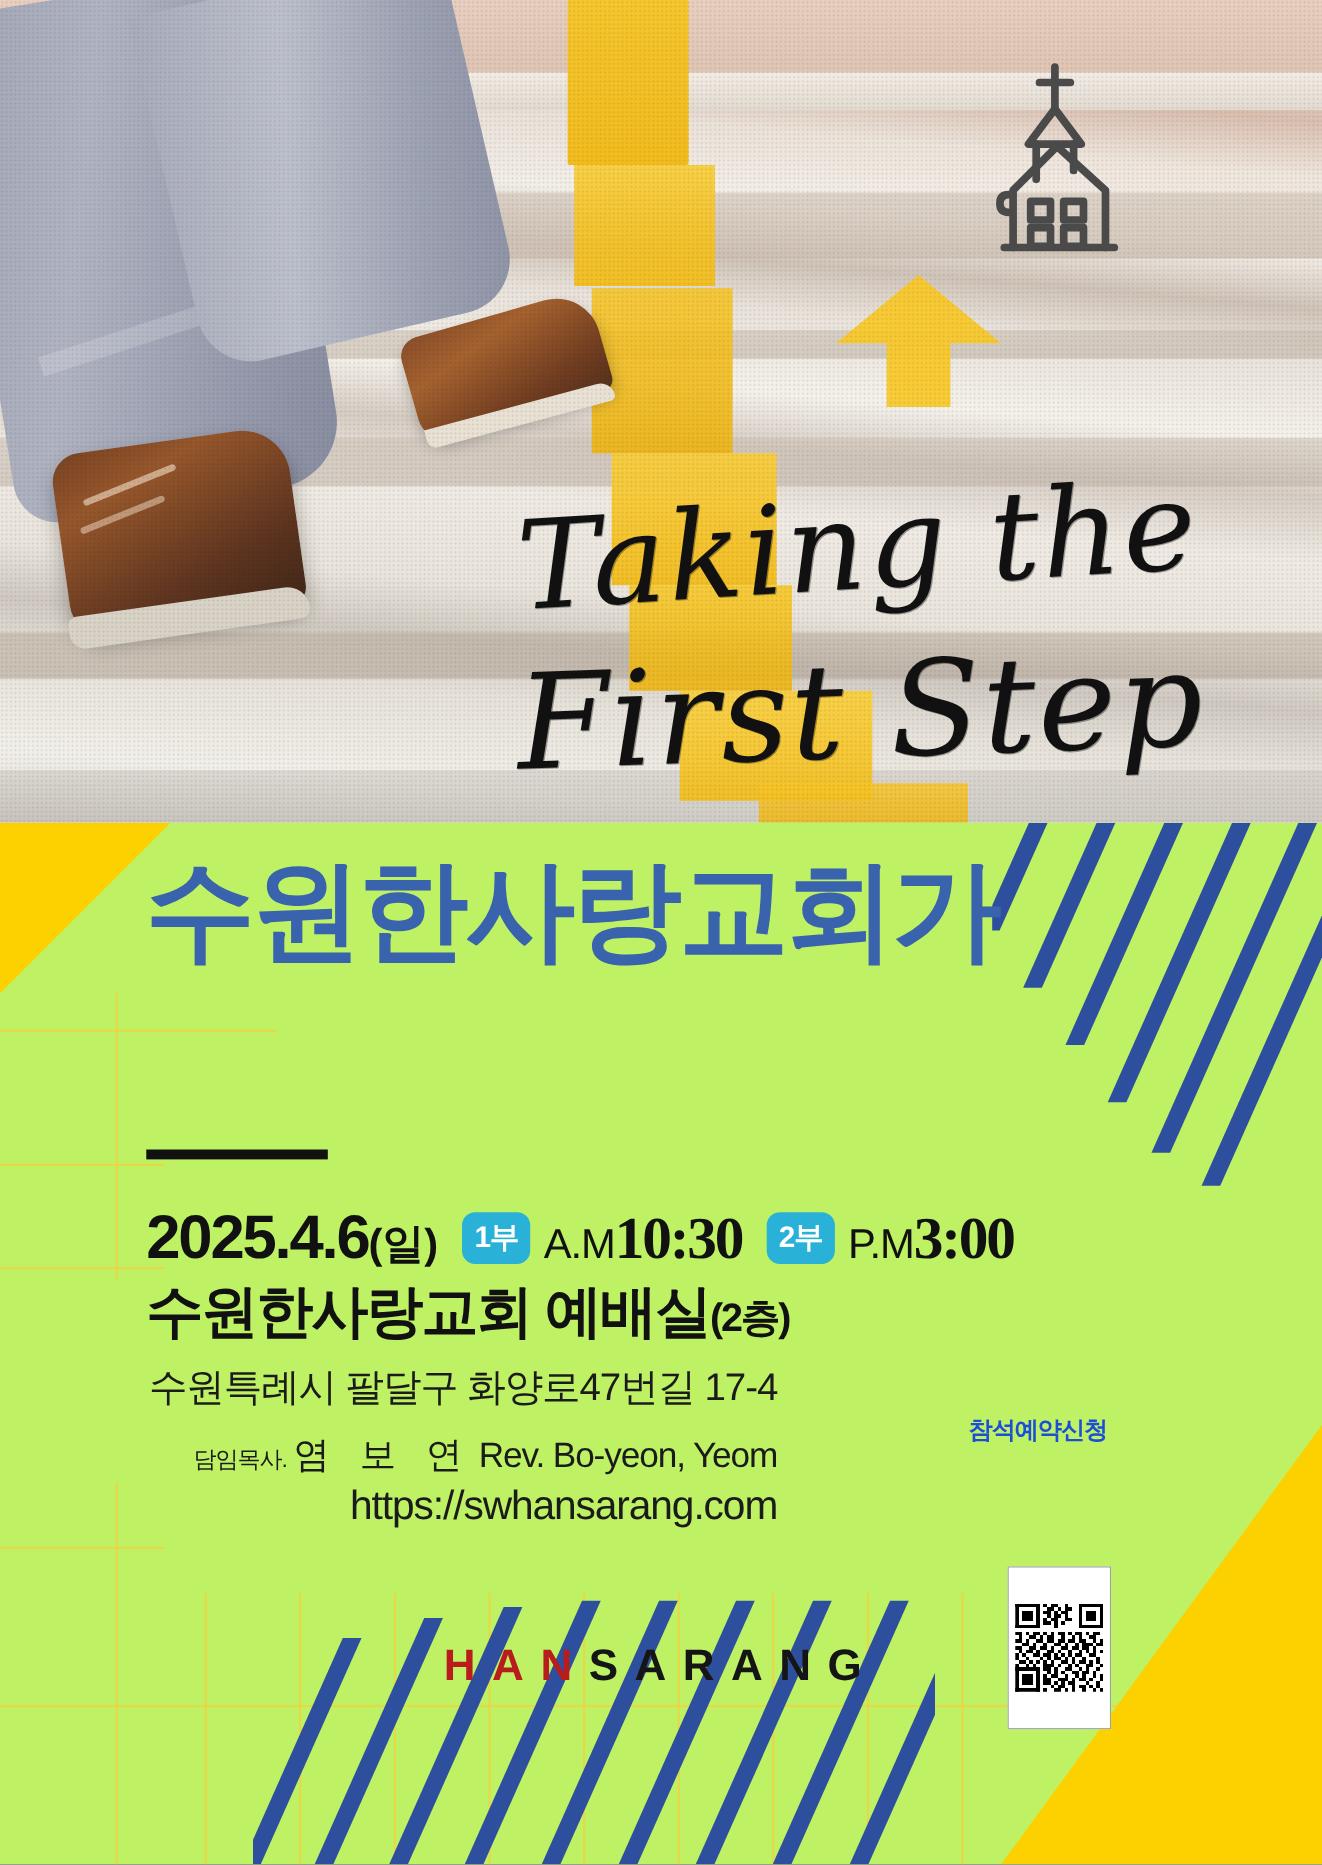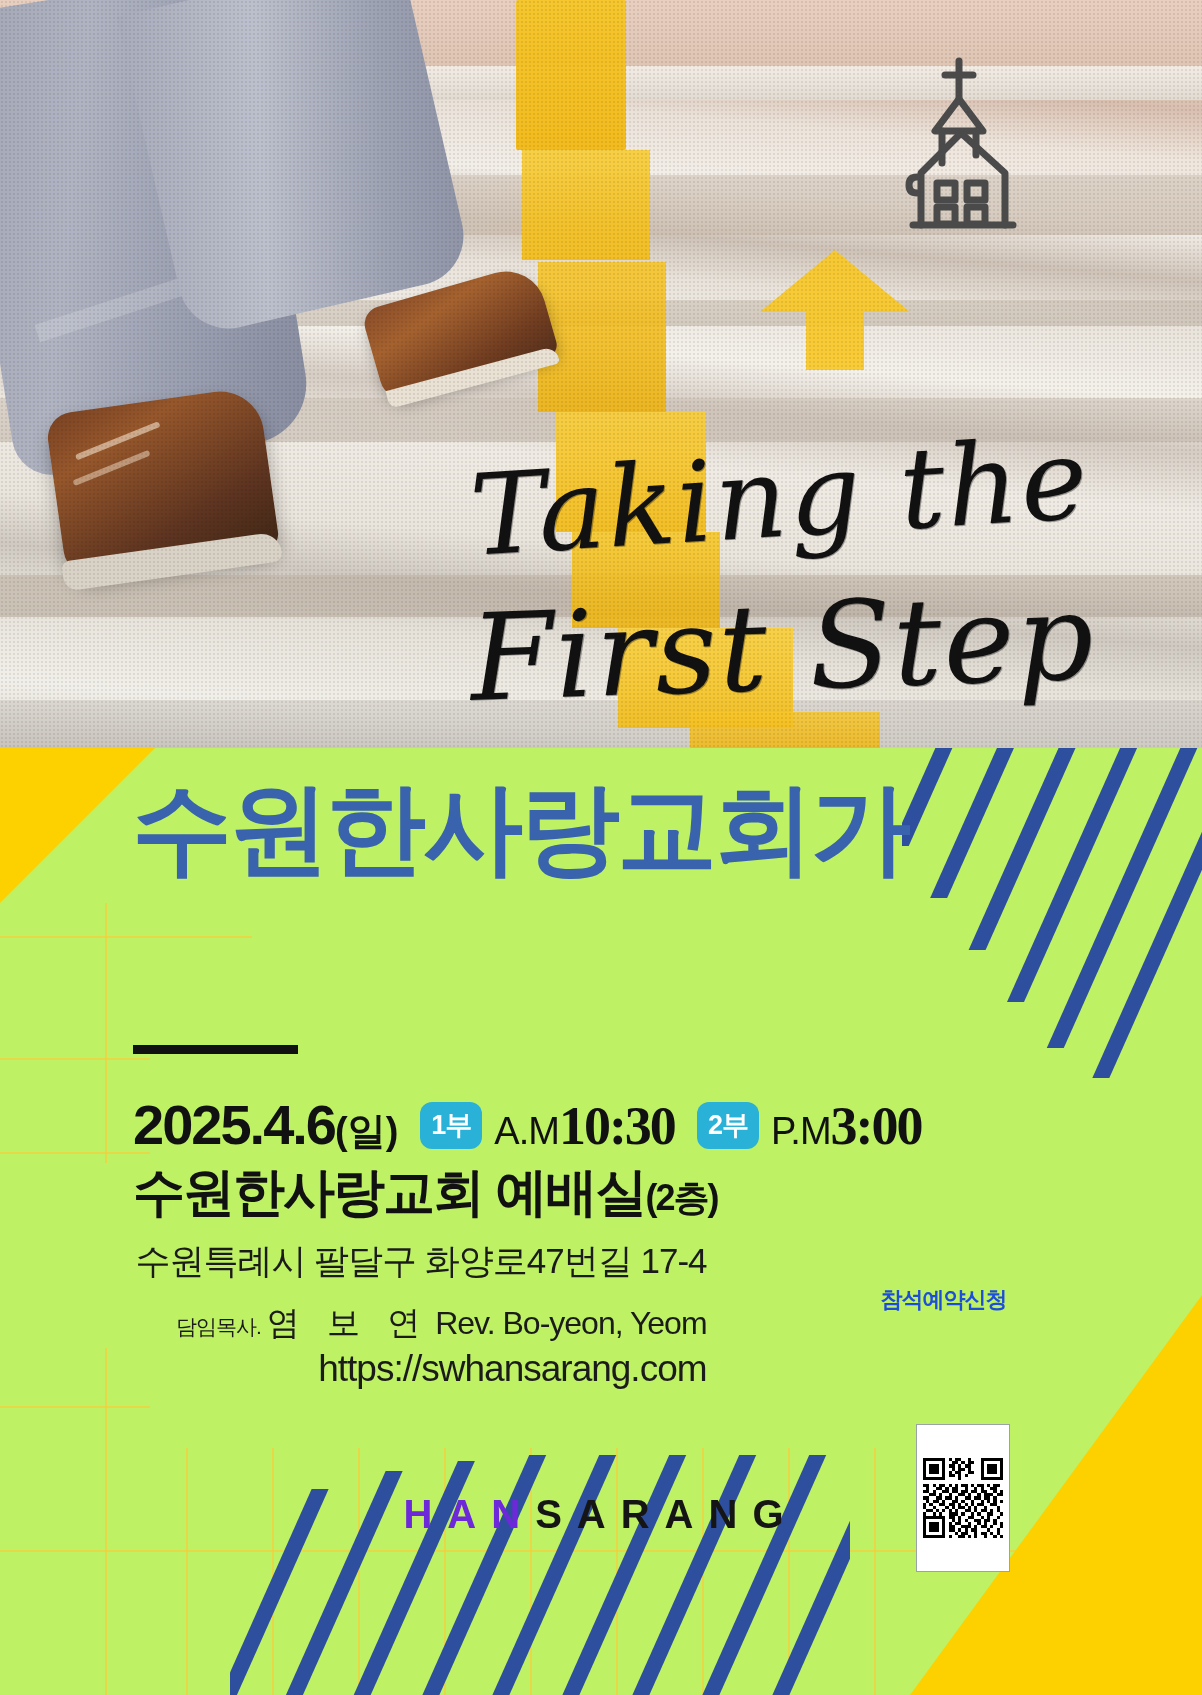--- a/index.html
+++ b/index.html
@@ -164,21 +164,21 @@
   .qr-label{position:absolute;left:856px;top:1285px;width:175px;text-align:center;
             font-size:22px;font-weight:700;color:#1d4ed8;letter-spacing:-1px;}
   .qr-frame{position:absolute;left:916px;top:1424px;width:94px;height:148px;
             background:#fff;border:1px solid #9aa3a6;box-sizing:border-box;
             display:flex;align-items:center;justify-content:center;}
   .qr-frame svg{display:block;}
 
   
   .logo{position:absolute;left:0;right:0;top:1492px;text-align:center;
         font-size:40px;font-weight:700;letter-spacing:15px;color:#151515;}
-  .logo .han{color:#6d28d9;font-weight:800;}
+  .logo .han{color:#b91c1c;font-weight:800;}
 
   
 </style>
 </head>
 <body>
 
 <div class="poster">
 
   <div class="photo">
     <div class="photo-bg"></div>

